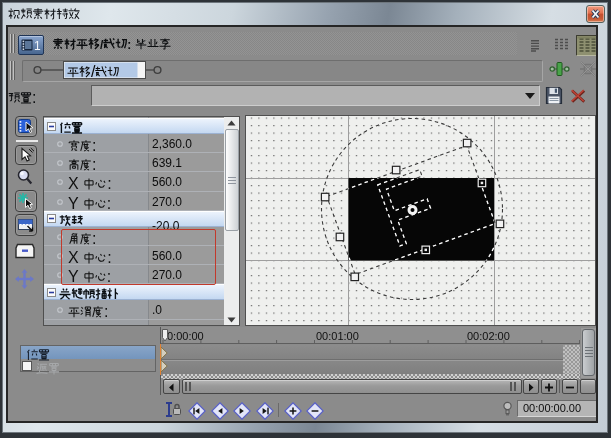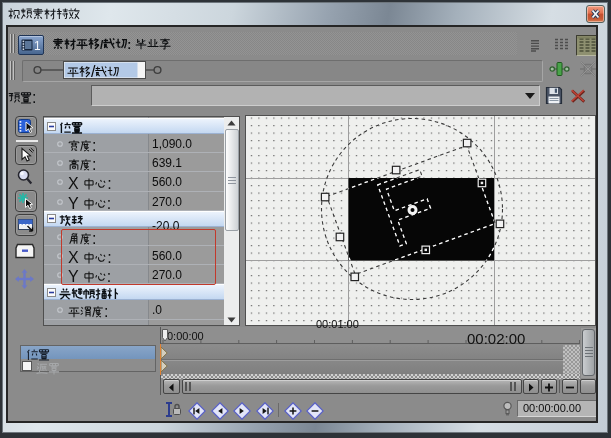--- a/index.html
+++ b/index.html
@@ -203,21 +203,21 @@
         </svg></div>
 <div class="a" style="left:44px;top:152.2px;width:180px;height:1px;background:#aeb1b6"></div>
 <svg class="a" style="left:57px;top:141px" width="6" height="6" viewBox="0 0 6 6">
         <circle cx="3" cy="3" r="2.3" fill="none" stroke="#c3c7cc" stroke-width="1.1"></circle>
       </svg>
 <div class="a" style="left:68px;top:137px;color:#111"><svg viewBox="0 0 100 100" width="12" height="12" style="display:inline-block;vertical-align:-1px">
           <path d="M50 2 V12 M10 16 H90 M10 16 V28 M90 16 V28 M24 34 H76 M36 26 V44 M64 26 V44 M32 50 H70 M32 50 V68 M70 50 V68 M42 68 L30 90 M58 68 V80 Q58 90 76 84" fill="none" stroke="currentColor" stroke-width="8.5"></path>
         </svg><svg viewBox="0 0 100 100" width="12" height="12" style="display:inline-block;vertical-align:-1px">
           <path d="M50 2 V12 M12 16 H90 M24 16 C18 46 14 68 6 90 M36 28 V48 M60 28 V48 M28 38 H70 M32 52 H66 M34 64 H74 M68 64 L36 92 M40 66 L74 92" fill="none" stroke="currentColor" stroke-width="8.5"></path>
         </svg>:</div>
-<div class="a" style="left:152px;top:137px;color:#0c0c0c;font-size:12px">1,090.0</div>
+<div class="a" style="left:152px;top:137px;color:#0c0c0c;font-size:12px">2,360.0</div>
 <div class="a" style="left:44px;top:171.39999999999998px;width:180px;height:1px;background:#aeb1b6"></div>
 <svg class="a" style="left:57px;top:160.2px" width="6" height="6" viewBox="0 0 6 6">
         <circle cx="3" cy="3" r="2.3" fill="none" stroke="#c3c7cc" stroke-width="1.1"></circle>
       </svg>
 <div class="a" style="left:68px;top:156.2px;color:#111"><svg viewBox="0 0 100 100" width="12" height="12" style="display:inline-block;vertical-align:-1px">
           <path d="M50 2 V12 M8 16 H92 M34 24 H66 M34 24 V38 M66 24 V38 M34 38 H66 M18 48 H82 M18 48 V90 M82 48 V90 M38 60 H62 M38 60 V78 M62 60 V78 M38 78 H62" fill="none" stroke="currentColor" stroke-width="8.5"></path>
         </svg><svg viewBox="0 0 100 100" width="12" height="12" style="display:inline-block;vertical-align:-1px">
           <path d="M50 2 V12 M12 16 H90 M24 16 C18 46 14 68 6 90 M36 28 V48 M60 28 V48 M28 38 H70 M32 52 H66 M34 64 H74 M68 64 L36 92 M40 66 L74 92" fill="none" stroke="currentColor" stroke-width="8.5"></path>
         </svg>:</div>
 <div class="a" style="left:152px;top:156.2px;color:#0c0c0c;font-size:12px">639.1</div>
@@ -400,22 +400,22 @@
         <line x1="314.5" y1="13" x2="314.5" y2="17" stroke="#5e5e5e"></line>
         <line x1="352.4" y1="13" x2="352.4" y2="17" stroke="#5e5e5e"></line>
         <line x1="390.2" y1="13" x2="390.2" y2="17" stroke="#5e5e5e"></line>
         <line x1="428.1" y1="13" x2="428.1" y2="17" stroke="#5e5e5e"></line>
         <line x1="466.0" y1="13" x2="466.0" y2="17" stroke="#5e5e5e"></line>
         <line x1="503.9" y1="13" x2="503.9" y2="17" stroke="#5e5e5e"></line>
         <line x1="541.8" y1="13" x2="541.8" y2="17" stroke="#5e5e5e"></line>
         <line x1="579.6" y1="13" x2="579.6" y2="17" stroke="#5e5e5e"></line>
       </svg>
 <div class="a" style="left:167px;top:330px;font-size:11px;color:#101010">0:00:00</div>
-<div class="a" style="left:316px;top:318px;font-size:11px;color:#101010">00:01:00</div>
-<div class="a" style="left:467px;top:330px;font-size:15px;color:#101010">00:02:00</div>
+<div class="a" style="left:316px;top:330px;font-size:11px;color:#101010">00:01:00</div>
+<div class="a" style="left:467px;top:330px;font-size:11px;color:#101010">00:02:00</div>
 <svg class="a" style="left:162px;top:328.5px" width="7" height="13" viewBox="0 0 7 13">
 <path d="M0.5 0.5 H5.5 V8.5 L3 12 L0.5 8.5 Z" fill="#ededed" stroke="#5a5a5a"></path>
       </svg>
 <div class="a" style="left:161px;top:345px;width:419px;height:29px;
 background:linear-gradient(#8c8c8c,#838383 48%,#888 52%,#7f7f7f)"></div>
 <div class="a" style="left:161px;top:359.5px;width:419px;height:1px;background:#9d9d9d"></div>
 <div class="a" style="left:161px;top:358.5px;width:419px;height:1px;background:#6e6e6e"></div>
 <div class="a" style="left:563px;top:345px;width:17px;height:29px;
 background-image:repeating-conic-gradient(#bfbfbf 0% 25%,#989898 0% 50%);background-size:4px 4px"></div>
 <div class="a" style="left:161px;top:374px;width:419px;height:5px;

